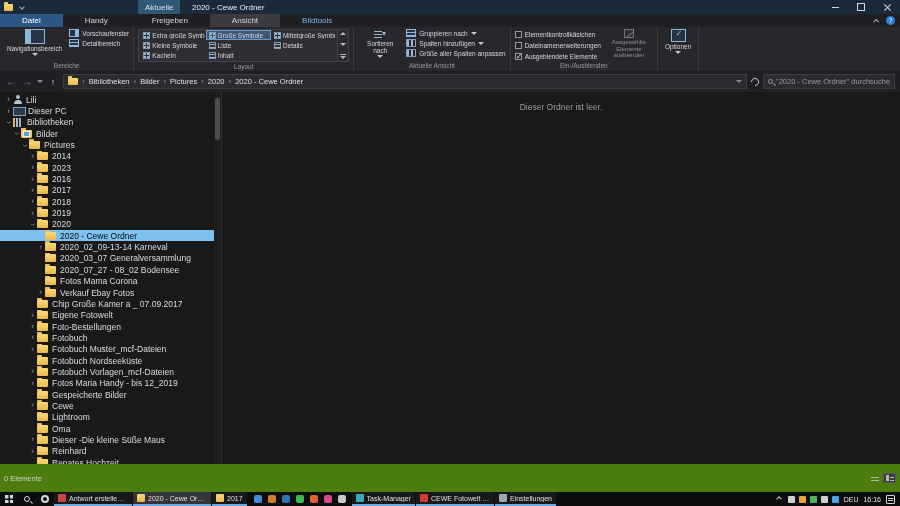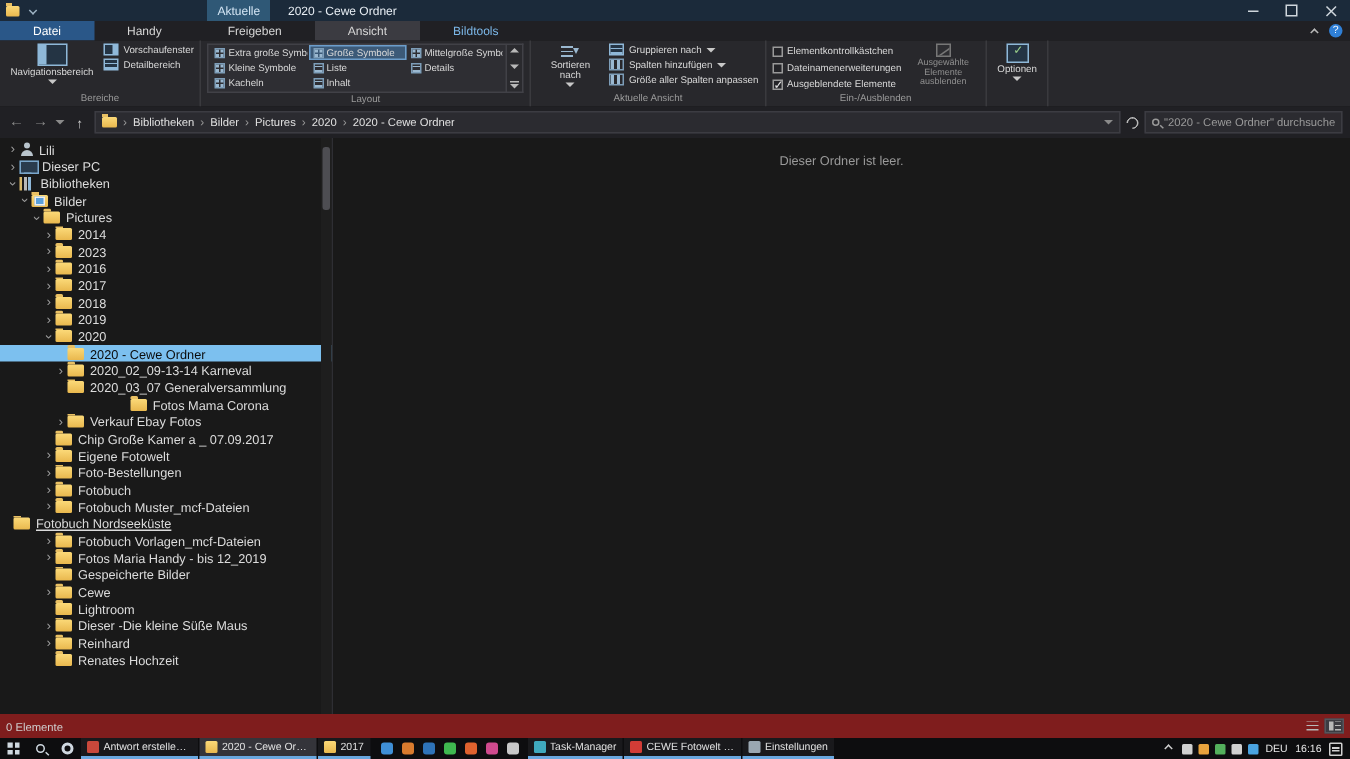--- a/index.html
+++ b/index.html
@@ -114,21 +114,21 @@
   .ic-lib{width:10px;height:9px;background:linear-gradient(90deg,#d8b86a 0 2px,transparent 2px 3px,#b8b8b8 3px 5px,transparent 5px 6px,#8fb8d8 6px 8px,transparent 8px)}
   .ic-piclib{position:relative;width:11px;height:8px;background:linear-gradient(#fbd978,#e9b84e);border-radius:1px}
   .ic-piclib::before{content:"";position:absolute;top:-2px;left:0;width:5px;height:2px;background:#e9c063}
   .ic-piclib::after{content:"";position:absolute;left:2px;top:1.5px;width:5px;height:4px;background:#5aa0dc;border:1px solid #eee}
   .tree-scroll{position:absolute;right:0;top:0;bottom:0;width:7px;background:#1e1e1e}
   .tree-thumb{position:absolute;right:1px;top:6px;width:5px;height:42px;background:#4d4d52;border-radius:2px}
   .contentpane{flex:1;position:relative}
   .empty-msg{margin-top:10px;text-align:center;font-size:8.5px;color:#9a9a9a}
 
   
-  .statusbar{height:16px;background:#7f1d1d;display:flex;align-items:center;padding:0 4px;font-size:7.5px;color:#cfcfcf;flex:none}
+  .statusbar{height:28px;background:#4d7c0f;display:flex;align-items:center;padding:0 4px;font-size:7.5px;color:#cfcfcf;flex:none}
   .status-views{margin-left:auto;display:flex;gap:2px}
   .sv{width:13px;height:10px;border:1px solid transparent;display:flex;align-items:center;justify-content:center}
   .sv.active{background:#3c3c42;border-color:#55555c}
   .sv-lines{width:8px;height:6px;background:repeating-linear-gradient(0deg,#b8b8b8 0 1px,transparent 1px 3px)}
   .sv-thumbs{width:8px;height:6px;background:linear-gradient(#b8b8b8,#b8b8b8) 0 0/3px 6px no-repeat,repeating-linear-gradient(0deg,#b8b8b8 0 1px,transparent 1px 3px) 4px 0/4px 6px no-repeat}
 
   
   .taskbar{height:14px;background:#0d0d0f;display:flex;align-items:stretch;color:#e0e0e0;font-size:7px;flex:none}
   .tb-btn{width:18px;display:flex;align-items:center;justify-content:center;flex:none}
   .win-logo{width:8px;height:8px;background:linear-gradient(#cfd8e0,#cfd8e0) 0 0/3.5px 3.5px no-repeat,linear-gradient(#cfd8e0,#cfd8e0) 4.5px 0/3.5px 3.5px no-repeat,linear-gradient(#cfd8e0,#cfd8e0) 0 4.5px/3.5px 3.5px no-repeat,linear-gradient(#cfd8e0,#cfd8e0) 4.5px 4.5px/3.5px 3.5px no-repeat}
@@ -419,21 +419,26 @@
           <div class="tree-row" style="padding-left: 36px;">
             <span class="expander collapsed">›</span>
             <span class="ticon ic-folder"></span>
             <span class="tlabel">2020_02_09-13-14 Karneval</span>
           </div>
           <div class="tree-row" style="padding-left: 36px;">
             <span class="expander"></span>
             <span class="ticon ic-folder"></span>
             <span class="tlabel">2020_03_07 Generalversammlung</span>
           </div>
-          <div class="tree-row" style="padding-left: 36px; justify-content: center;">
+          <div class="tree-row" style="padding-left: 36px;">
+            <span class="expander"></span>
+            <span class="ticon ic-folder"></span>
+            <span class="tlabel">2020_07_27 - 08_02 Bodensee</span>
+          </div>
+          <div class="tree-row" style="padding-left: 36px;">
             <span class="expander"></span>
             <span class="ticon ic-folder"></span>
             <span class="tlabel">Fotos Mama Corona</span>
           </div>
           <div class="tree-row" style="padding-left: 36px;">
             <span class="expander collapsed">›</span>
             <span class="ticon ic-folder"></span>
             <span class="tlabel">Verkauf Ebay Fotos</span>
           </div>
           <div class="tree-row" style="padding-left: 28px;">
@@ -454,21 +459,21 @@
           <div class="tree-row" style="padding-left: 28px;">
             <span class="expander collapsed">›</span>
             <span class="ticon ic-folder"></span>
             <span class="tlabel">Fotobuch</span>
           </div>
           <div class="tree-row" style="padding-left: 28px;">
             <span class="expander collapsed">›</span>
             <span class="ticon ic-folder"></span>
             <span class="tlabel">Fotobuch Muster_mcf-Dateien</span>
           </div>
-          <div class="tree-row" style=" text-decoration: underline;">
+          <div class="tree-row" style="padding-left: 28px;">
             <span class="expander"></span>
             <span class="ticon ic-folder"></span>
             <span class="tlabel">Fotobuch Nordseeküste</span>
           </div>
           <div class="tree-row" style="padding-left: 28px;">
             <span class="expander collapsed">›</span>
             <span class="ticon ic-folder"></span>
             <span class="tlabel">Fotobuch Vorlagen_mcf-Dateien</span>
           </div>
           <div class="tree-row" style="padding-left: 28px;">
@@ -483,20 +488,25 @@
           </div>
           <div class="tree-row" style="padding-left: 28px;">
             <span class="expander collapsed">›</span>
             <span class="ticon ic-folder"></span>
             <span class="tlabel">Cewe</span>
           </div>
           <div class="tree-row" style="padding-left: 28px;">
             <span class="expander"></span>
             <span class="ticon ic-folder"></span>
             <span class="tlabel">Lightroom</span>
+          </div>
+          <div class="tree-row" style="padding-left: 28px;">
+            <span class="expander"></span>
+            <span class="ticon ic-folder"></span>
+            <span class="tlabel">Oma</span>
           </div>
           <div class="tree-row" style="padding-left: 28px;">
             <span class="expander collapsed">›</span>
             <span class="ticon ic-folder"></span>
             <span class="tlabel">Dieser -Die kleine Süße Maus</span>
           </div>
           <div class="tree-row" style="padding-left: 28px;">
             <span class="expander collapsed">›</span>
             <span class="ticon ic-folder"></span>
             <span class="tlabel">Reinhard</span>

